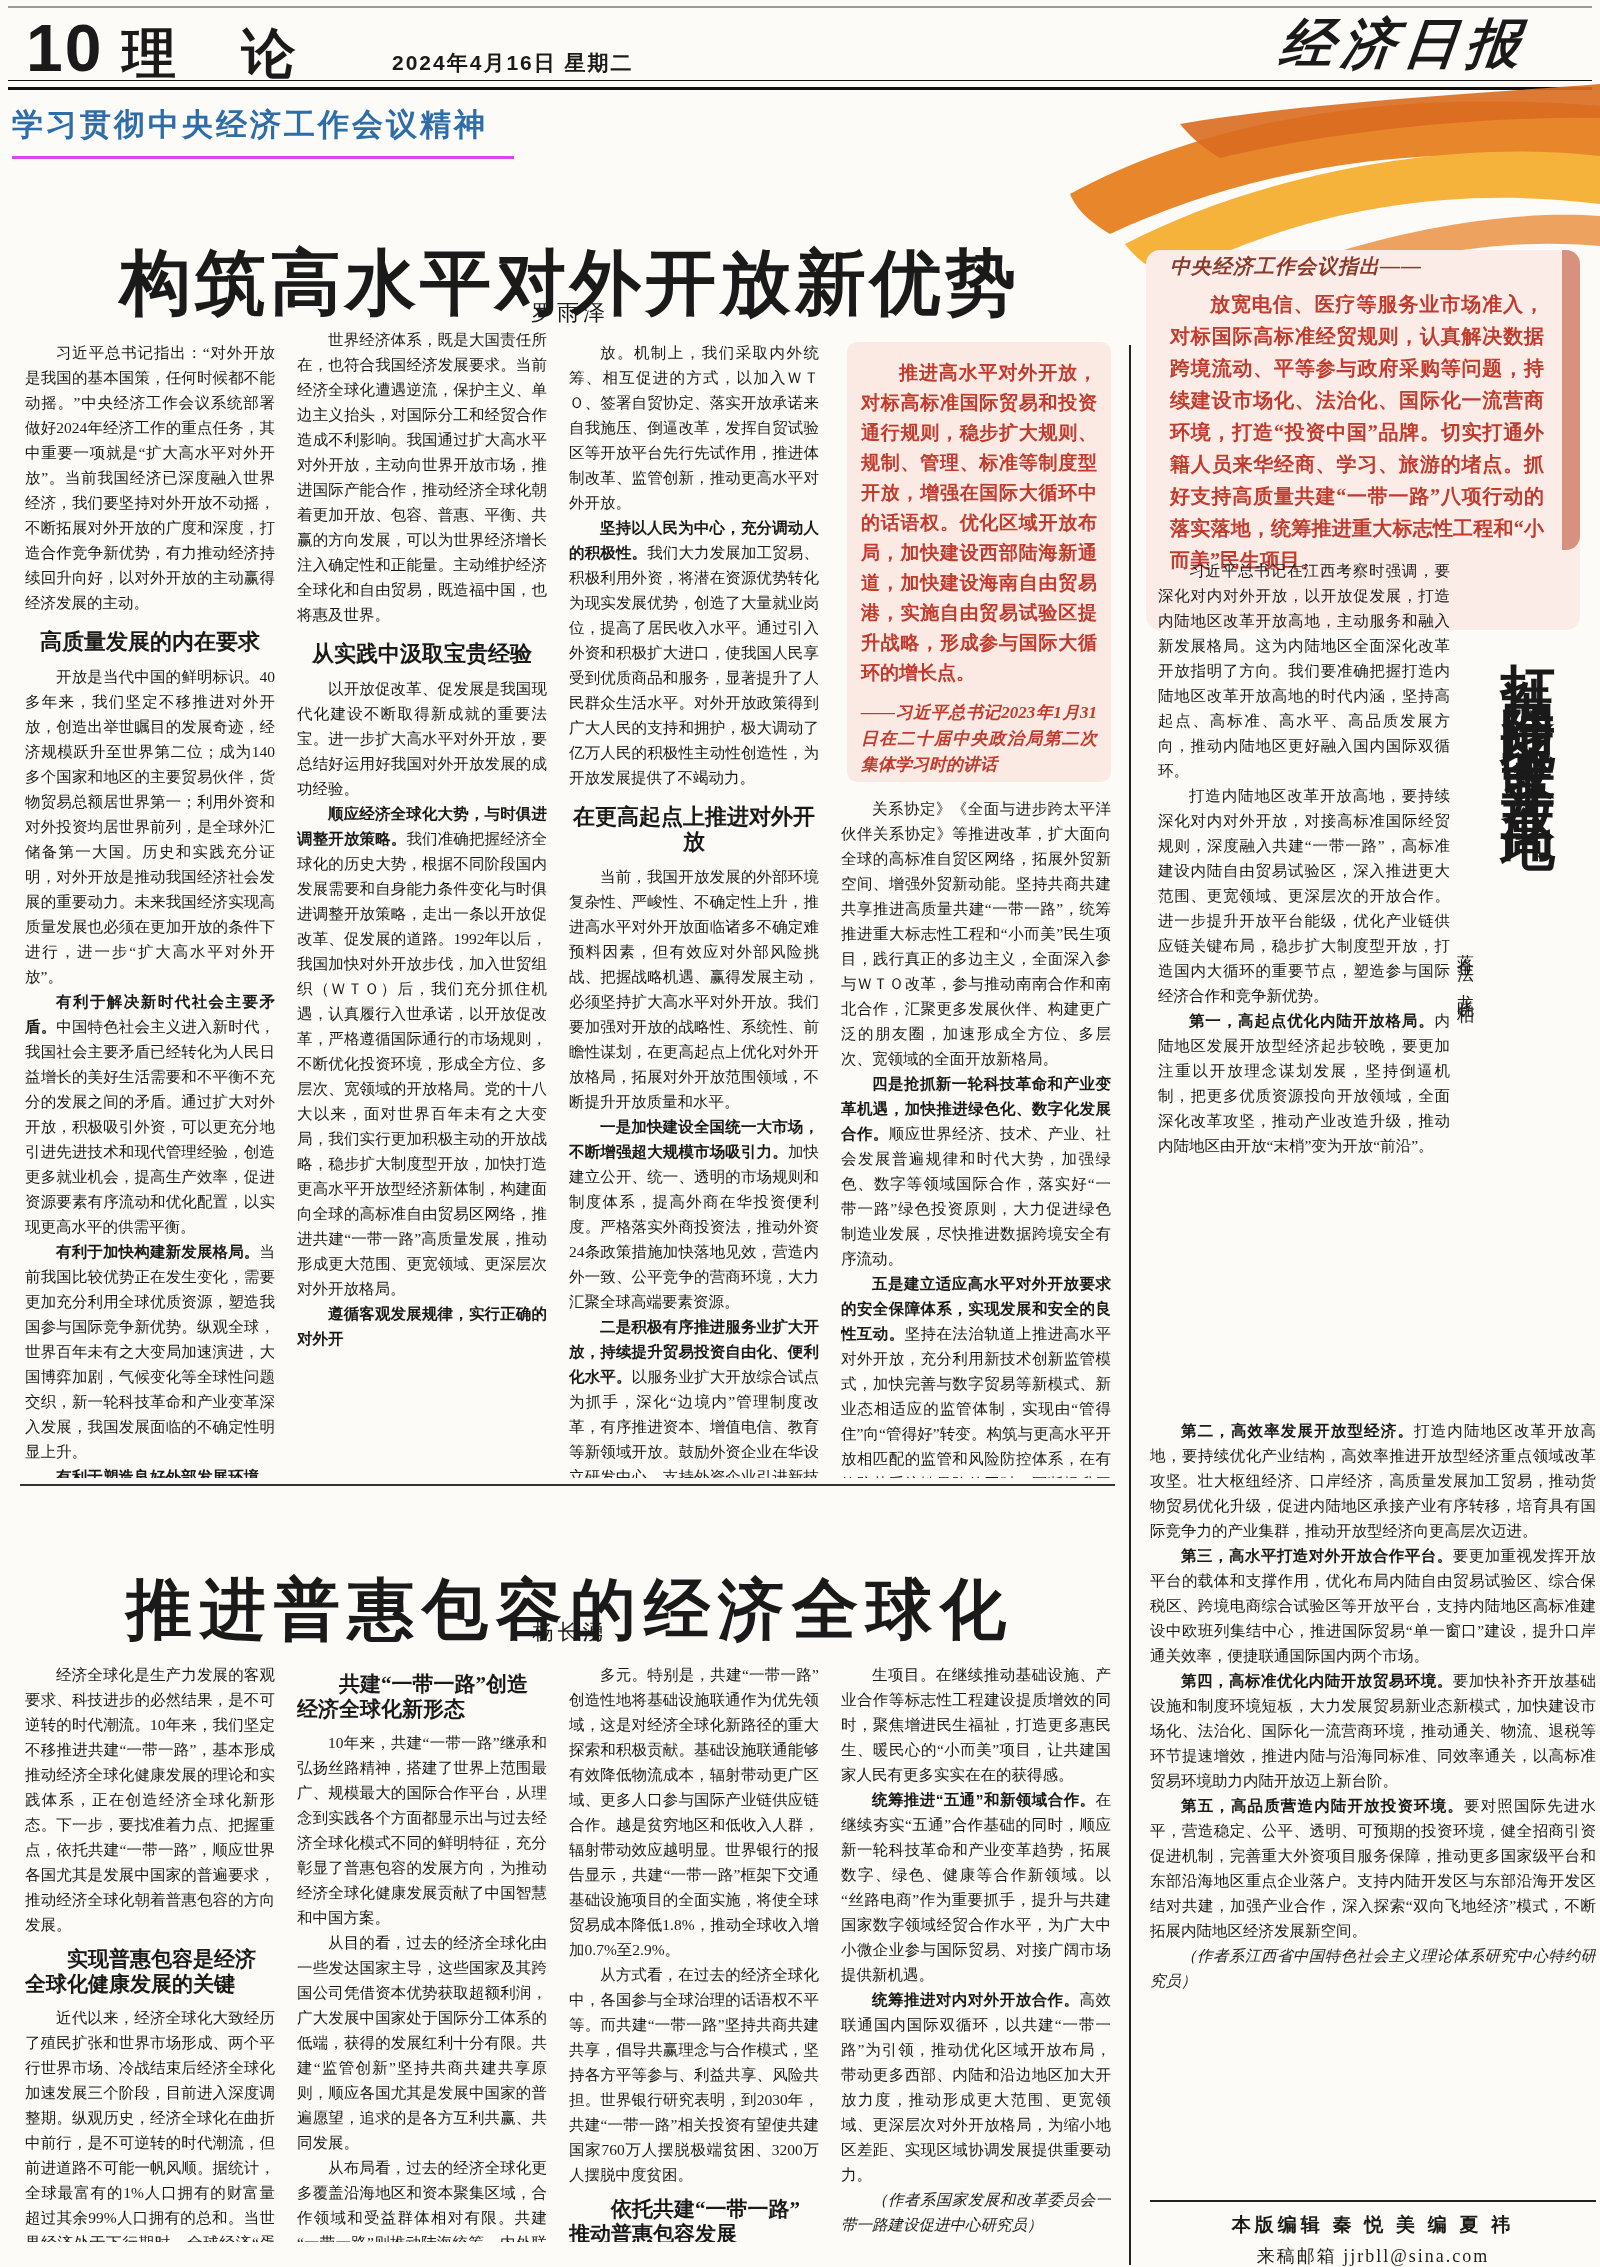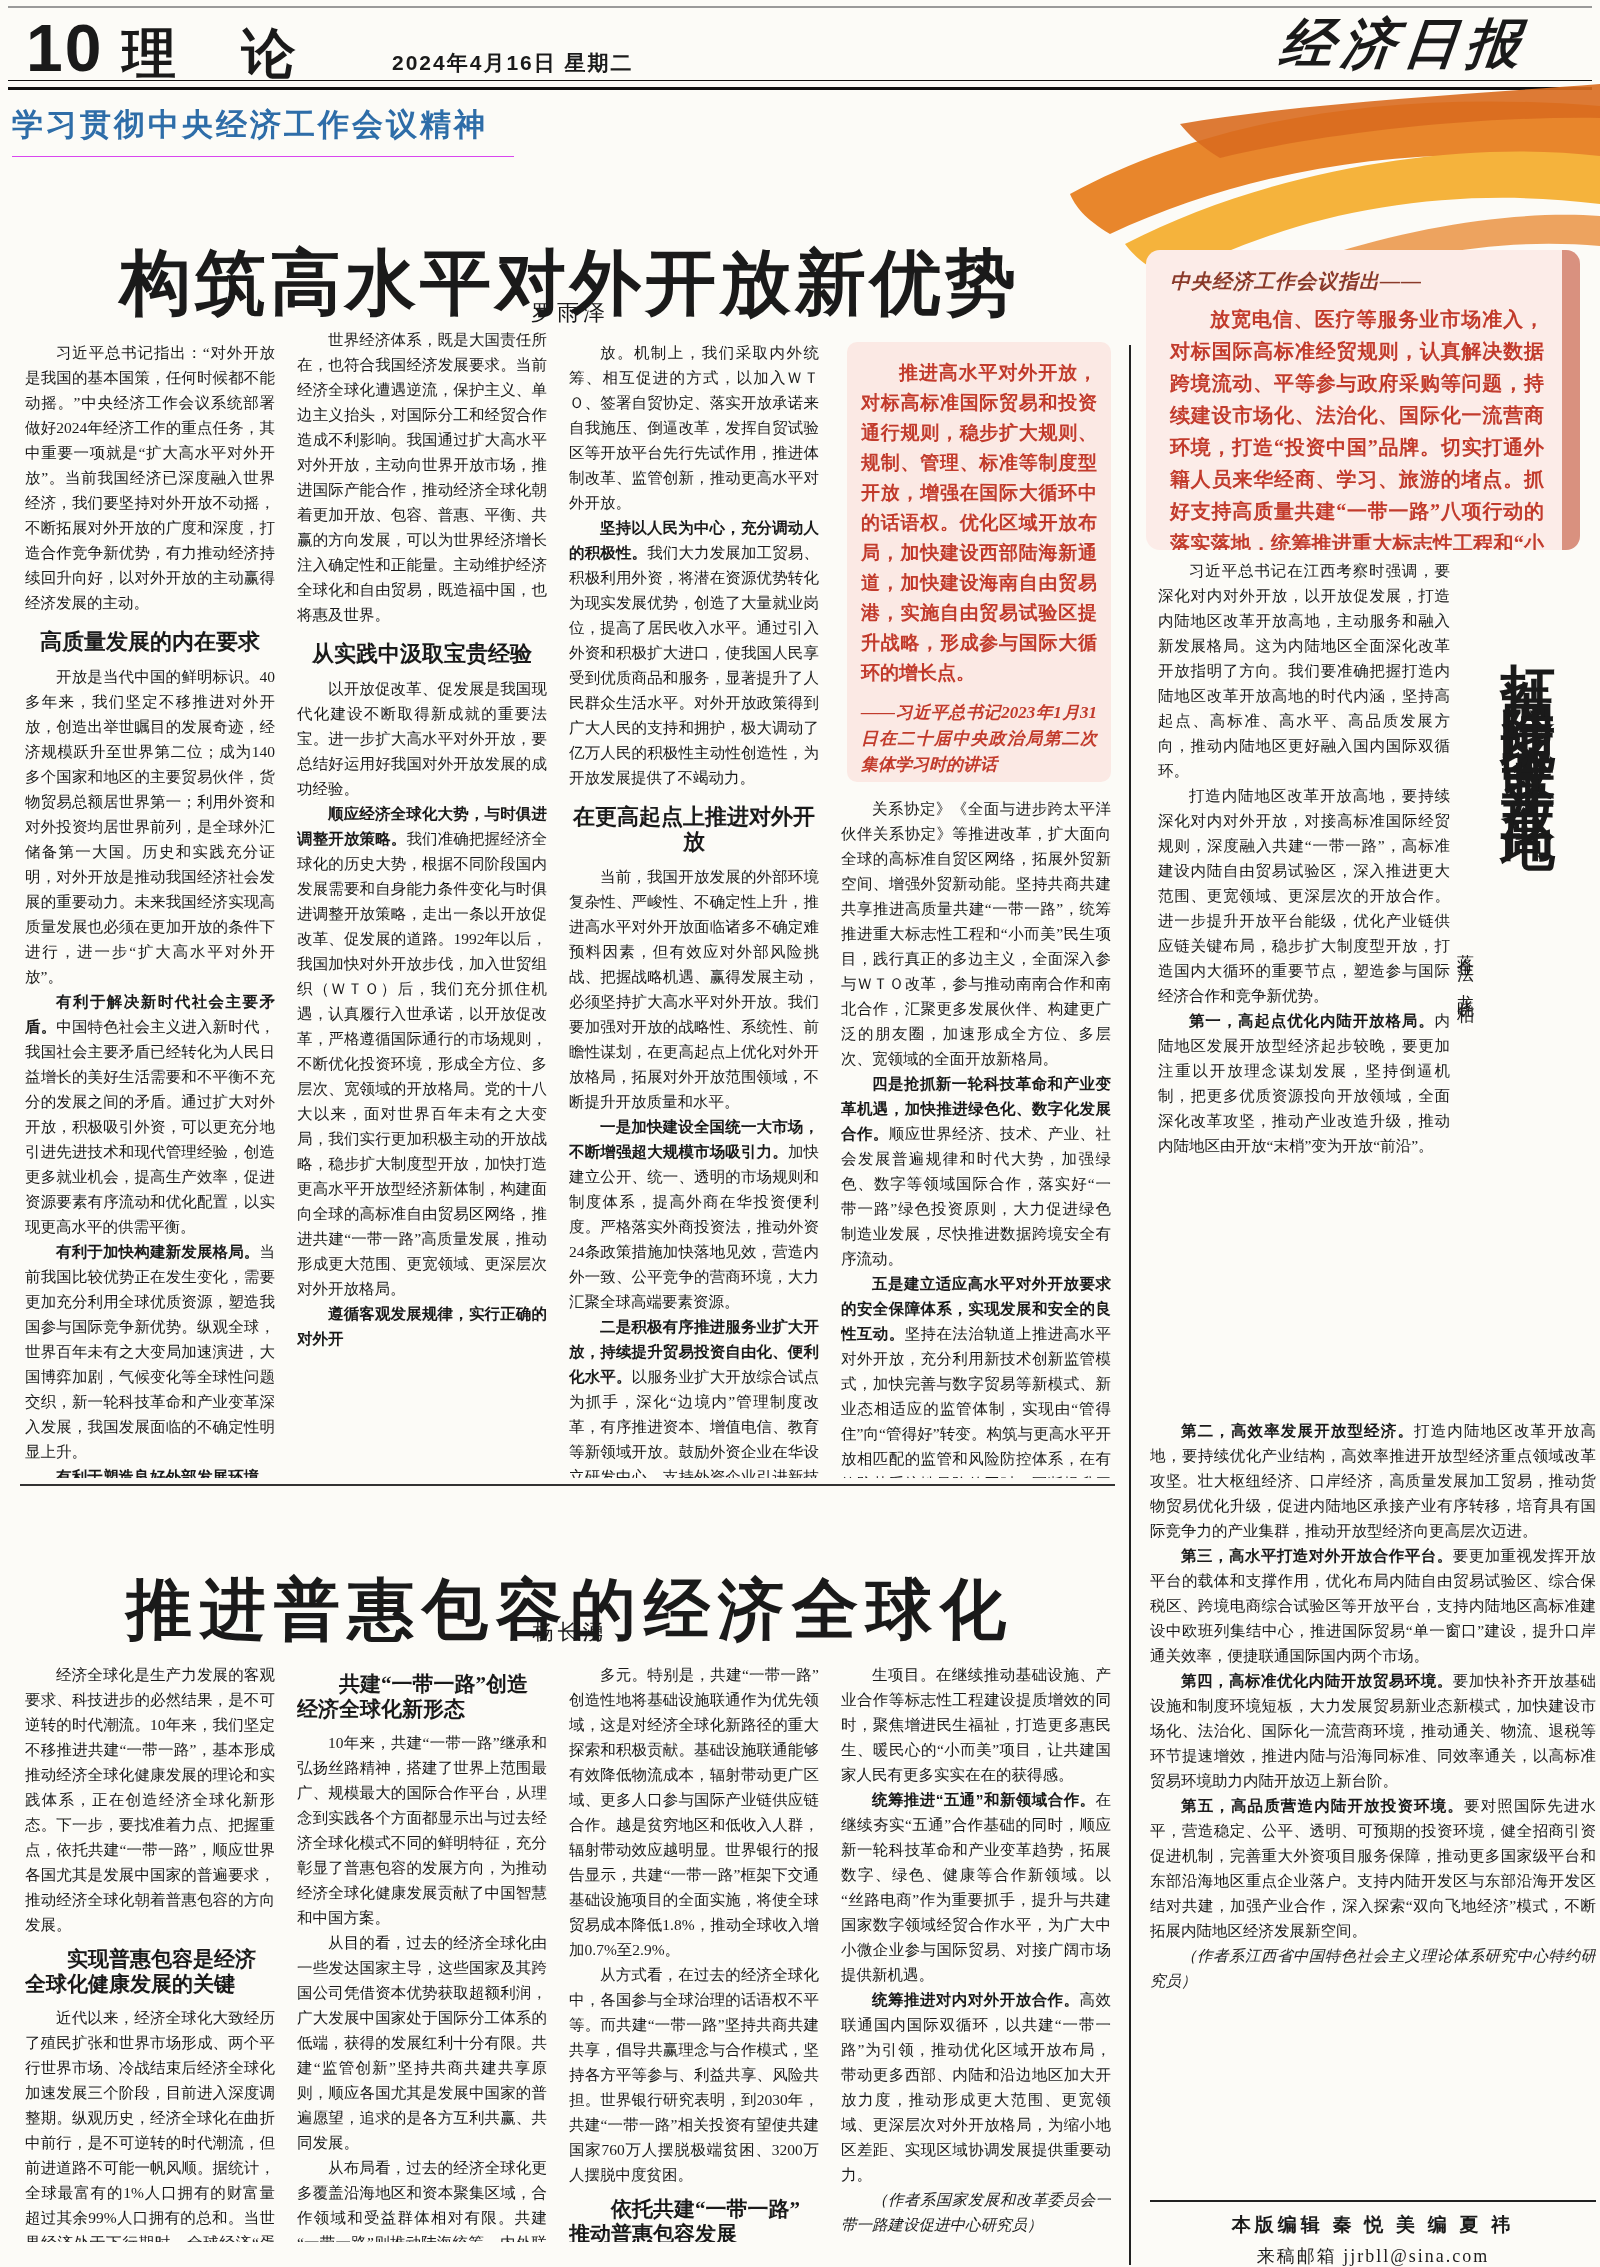--- a/index.html
+++ b/index.html
@@ -9,21 +9,21 @@
   
   .toprule{left:8px;top:6px;width:1584px;height:0;border-top:2px solid #9a9a9a;}
   .pagenum{left:26px;top:10px;font-size:66px;font-weight:900;font-family:"Liberation Sans",sans-serif;letter-spacing:2px;}
   .sectiontitle{left:122px;top:18px;font-size:54px;font-weight:900;letter-spacing:26px;font-family:"Liberation Serif",serif;}
   .dateline{left:392px;top:49px;font-size:21px;font-weight:700;letter-spacing:2px;font-family:"Liberation Sans",sans-serif;}
   .masthead{left:1280px;top:8px;width:300px;font-size:54px;font-weight:900;font-style:italic;
             transform:skewX(-6deg);letter-spacing:8px;font-family:"Liberation Serif",serif;}
   .headrule{left:8px;top:80px;width:1584px;height:6px;border-top:1px solid #111;border-bottom:3px solid #111;}
   
   .banner{left:12px;top:104px;font-size:31px;font-weight:700;color:#2e6da8;letter-spacing:3px;
-          border-bottom:1px solid #d946ef;padding:0 26px 10px 0;font-family:"Liberation Serif",serif;}
+          border-bottom:3px solid #d946ef;padding:0 26px 10px 0;font-family:"Liberation Serif",serif;}
   .flameart{left:1030px;top:84px;}
   
   .main-headline{left:25px;top:188px;width:1090px;text-align:center;font-size:71px;font-weight:900;
                  letter-spacing:4px;font-family:"Liberation Sans",sans-serif;}
   .main-byline{left:25px;top:298px;width:1090px;text-align:center;font-size:22px;letter-spacing:4px;}
   .col{font-size:15.5px;line-height:25px;text-align:justify;overflow:hidden;}
   .col p{margin:0;text-indent:2em;}
   .col p.author{text-indent:2em;font-style:italic;}
   .col h3.subhead{margin:14px 0 10px;text-align:center;font-size:22px;font-weight:900;text-indent:0;
                   font-family:"Liberation Sans",sans-serif;}
@@ -35,22 +35,22 @@
   .mcol3{left:569px;top:340px;width:250px;height:1138px;}
   .mcol4{left:841px;top:796px;width:270px;height:682px;}
   
   .quotebox{left:847px;top:342px;width:264px;height:440px;background:#fbe9e4;border-radius:10px;
             padding:16px 14px;box-sizing:border-box;overflow:hidden;}
   .quotebox .qtext{margin:0;font-size:19px;line-height:30px;color:#c23b2c;font-weight:700;
                    text-align:justify;text-indent:2em;}
   .quotebox .qattr{margin:12px 0 0;font-size:17px;line-height:26px;color:#c23b2c;font-weight:700;
                    font-style:italic;text-align:justify;}
   
-  .policybox{left:1146px;top:250px;width:434px;height:300px;background:#fcece8;border-radius:14px;
-             padding:18px 36px 16px 24px;box-sizing:border-box;overflow:hidden;}
+  .policybox{left:1146px;top:250px;width:434px;height:380px;background:#fcece8;border-radius:14px;
+             padding:3px 36px 16px 24px;box-sizing:border-box;overflow:hidden;}
   .policyaccent{left:1562px;top:250px;width:18px;height:300px;background:#d9917f;border-radius:0 14px 14px 0;}
   .policyhead{margin:0 0 8px;font-size:20px;font-weight:700;color:#8a3a2a;font-style:italic;letter-spacing:1px;}
   .policybody{margin:0;font-size:20px;line-height:32px;color:#c23b2c;font-weight:700;
               text-align:justify;text-indent:2em;}
   
   .vdivider{left:1129px;top:345px;width:0;height:1920px;border-left:2px solid #222;}
   .hdivider{left:20px;top:1484px;width:1095px;height:0;border-top:2px solid #333;}
   
   .sb-intro{left:1158px;top:558px;width:292px;height:850px;}
   .sb-headline{left:1492px;top:620px;height:800px;font-size:54px;font-weight:900;letter-spacing:14px;

